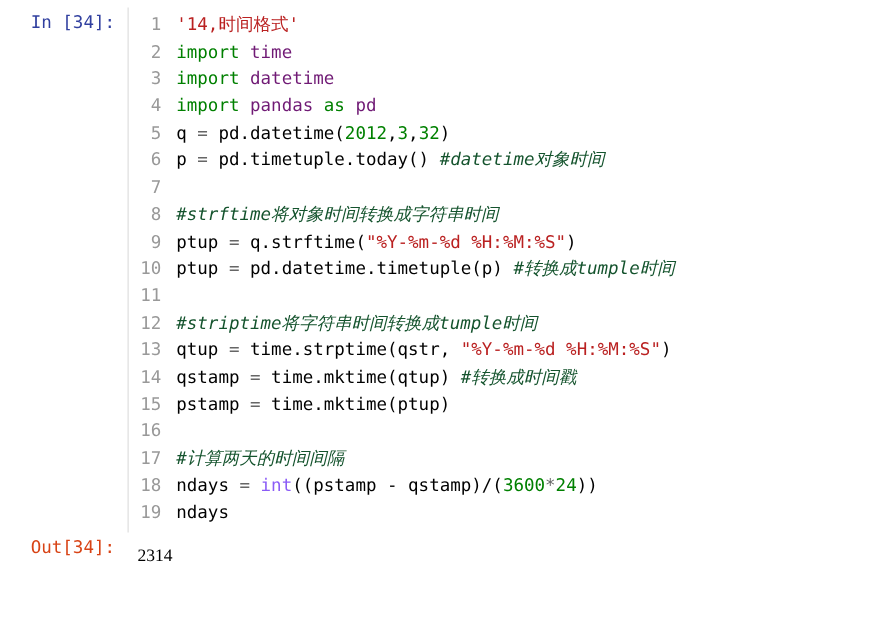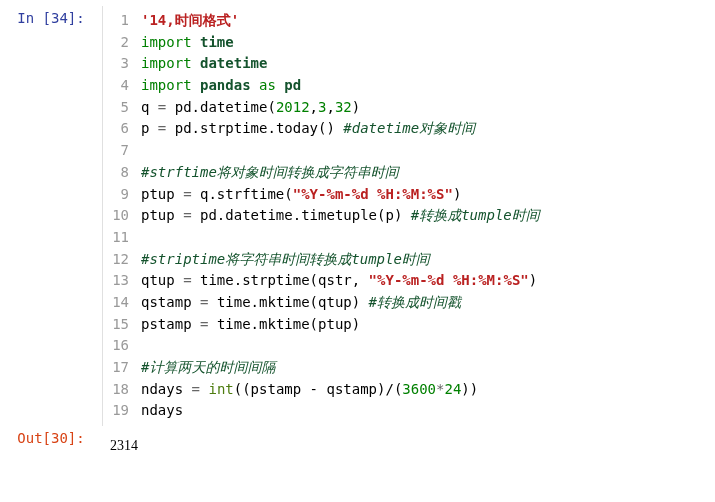--- a/index.html
+++ b/index.html
@@ -7,21 +7,21 @@
       font-family: Menlo, "DejaVu Sans Mono", Consolas, monospace; 
       font-size: 14px; 
       background: #fff;
       width: 715px;
       height: 502px;
       padding: 6px 10px;
     }
     .cell { display: flex; }
     .prompt {
       width: 92px;
-      text-align: center;
+      text-align: right;
       padding: 4px 10px 0 0;
       font-family: Menlo, monospace;
     }
     .prompt-in { color: #303F9F; }
     .prompt-out { color: #D84315; }
     .code-area {
       flex: 1;
       display: flex;
       border-left: 1px solid #e0e0e0;
     }
@@ -36,54 +36,54 @@
     .code {
       flex: 1;
       padding: 4px 0 4px 6px;
       line-height: 1.55;
       white-space: pre;
     }
     .output {
       padding: 12px 0 0 8px;
       font-family: Liberation Serif, serif;
     }
-    .s { color: #BA2121; font-weight: bold; }
+    .s { color: #BA2121; }
     .kw { color: #008000; font-weight: normal; }
-    .bi { color: #4d7c0f; }
-    .nn { color: #14532d; font-weight: bold; }
+    .bi { color: #8b5cf6; }
+    .nn { color: #701a75; font-weight: normal; }
     .num { color: #008000; }
     .cm { color: #14532d; font-style: italic; }
     .op { color: #666666; }
     .nm { color: #000; }
   </style>
 </head>
 <body>
 
 <div class="cell">
   <div class="prompt prompt-in">In [34]:</div>
   <div class="code-area">
     <div class="gutter">1<br>2<br>3<br>4<br>5<br>6<br>7<br>8<br>9<br>10<br>11<br>12<br>13<br>14<br>15<br>16<br>17<br>18<br>19</div>
     <div class="code"><span class="s">'14,时间格式'</span>
 <span class="kw">import</span> <span class="nn">time</span>
 <span class="kw">import</span> <span class="nn">datetime</span>
 <span class="kw">import</span> <span class="nn">pandas</span> <span class="kw">as</span> <span class="nn">pd</span>
 <span class="nm">q</span><span class="op"> = </span><span class="nm">pd.datetime(</span><span class="num">2012</span><span class="nm">,</span><span class="num">3</span><span class="nm">,</span><span class="num">32</span><span class="nm">)</span>
-<span class="nm">p</span><span class="op"> = </span><span class="nm">pd.strptime.today() </span><span class="cm">#datetime对象时间</span>
+<span class="nm">p</span><span class="op"> = </span><span class="nm">pd.timetuple.today() </span><span class="cm">#datetime对象时间</span>
 
 <span class="cm">#strftime将对象时间转换成字符串时间</span>
 <span class="nm">ptup</span><span class="op"> = </span><span class="nm">q.strftime(</span><span class="s">"%Y-%m-%d %H:%M:%S"</span><span class="nm">)</span>
 <span class="nm">ptup</span><span class="op"> = </span><span class="nm">pd.datetime.timetuple(p) </span><span class="cm">#转换成tumple时间</span>
 
 <span class="cm">#striptime将字符串时间转换成tumple时间</span>
 <span class="nm">qtup</span><span class="op"> = </span><span class="nm">time.strptime(qstr, </span><span class="s">"%Y-%m-%d %H:%M:%S"</span><span class="nm">)</span>
 <span class="nm">qstamp</span><span class="op"> = </span><span class="nm">time.mktime(qtup) </span><span class="cm">#转换成时间戳</span>
 <span class="nm">pstamp</span><span class="op"> = </span><span class="nm">time.mktime(ptup)</span>
 
 <span class="cm">#计算两天的时间间隔</span>
 <span class="nm">ndays</span><span class="op"> = </span><span class="bi">int</span><span class="nm">((pstamp - qstamp)/(</span><span class="num">3600</span><span class="op">*</span><span class="num">24</span><span class="nm">))</span>
 <span class="nm">ndays</span></div>
   </div>
 </div>
 
 <div class="cell">
-  <div class="prompt prompt-out">Out[30]:</div>
+  <div class="prompt prompt-out">Out[34]:</div>
   <div class="output">2314</div>
 </div>
 
 </body></html>

